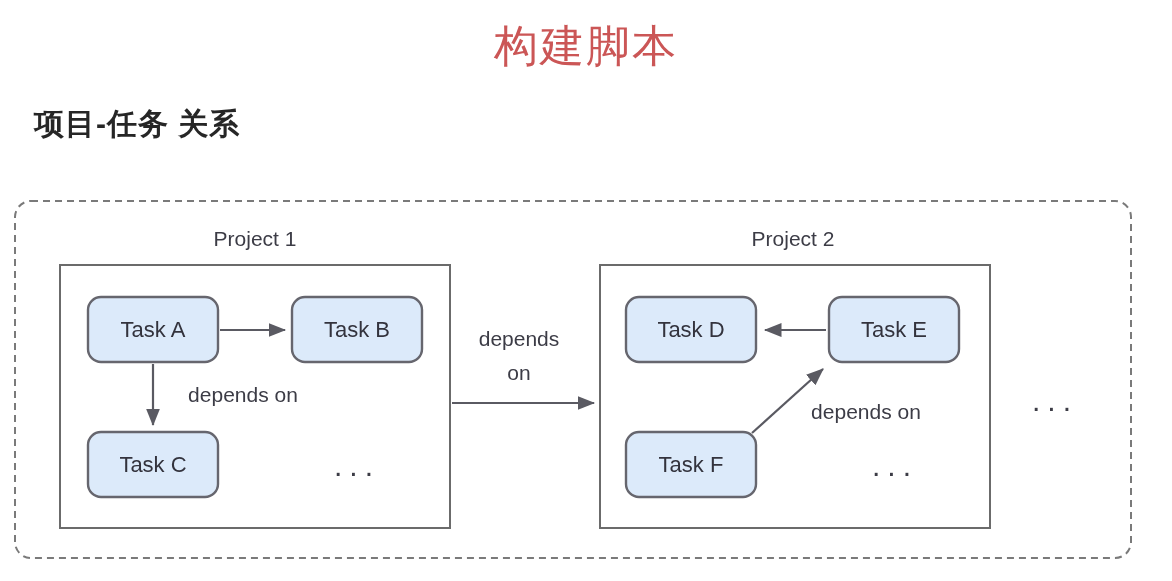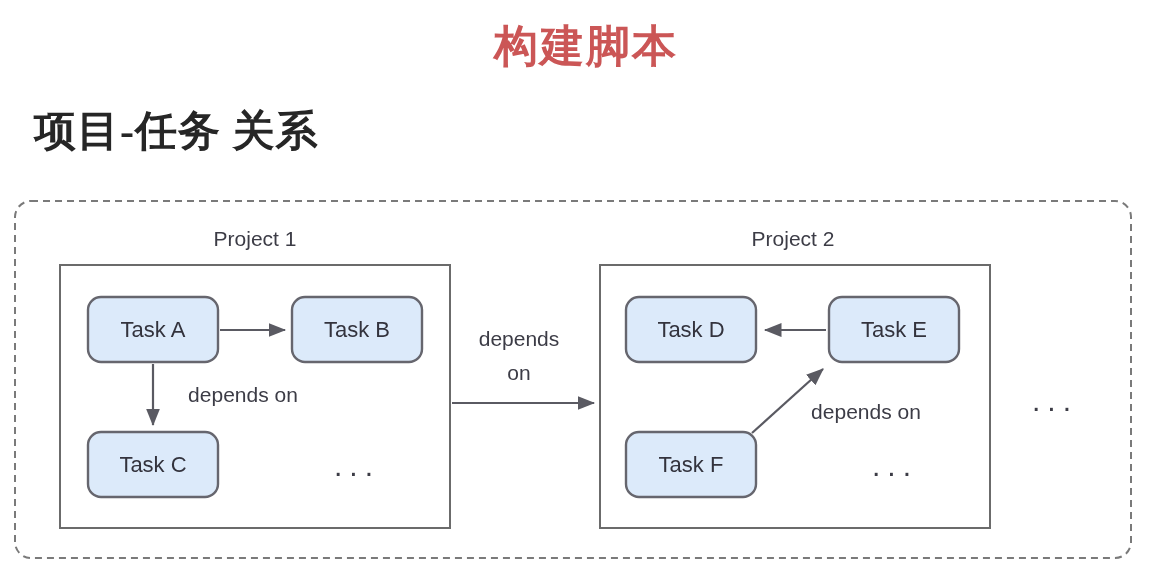--- a/index.html
+++ b/index.html
@@ -17,35 +17,34 @@
   }
 
   
   #slide-title {
     position: absolute;
     left: 0;
     top: 18px;
     width: 1172px;
     text-align: center;
     font-size: 44px;
-    font-weight: bold;
+    font-weight: normal;
     letter-spacing: 2px;
     color: #cb5656;
     line-height: 1.25;
   }
   #slide-subtitle {
     position: absolute;
     left: 34px;
     top: 105px;
-    font-size: 42px;
+    font-size: 30px;
     font-weight: bold;
     letter-spacing: 1px;
     color: #262626;
     line-height: 1.25;
-    font-family: Liberation Serif, serif;
   }
 
   
   #diagram {
     position: absolute;
     left: 0;
     top: 180px;
     width: 1036px;
     height: 401px;
   }

